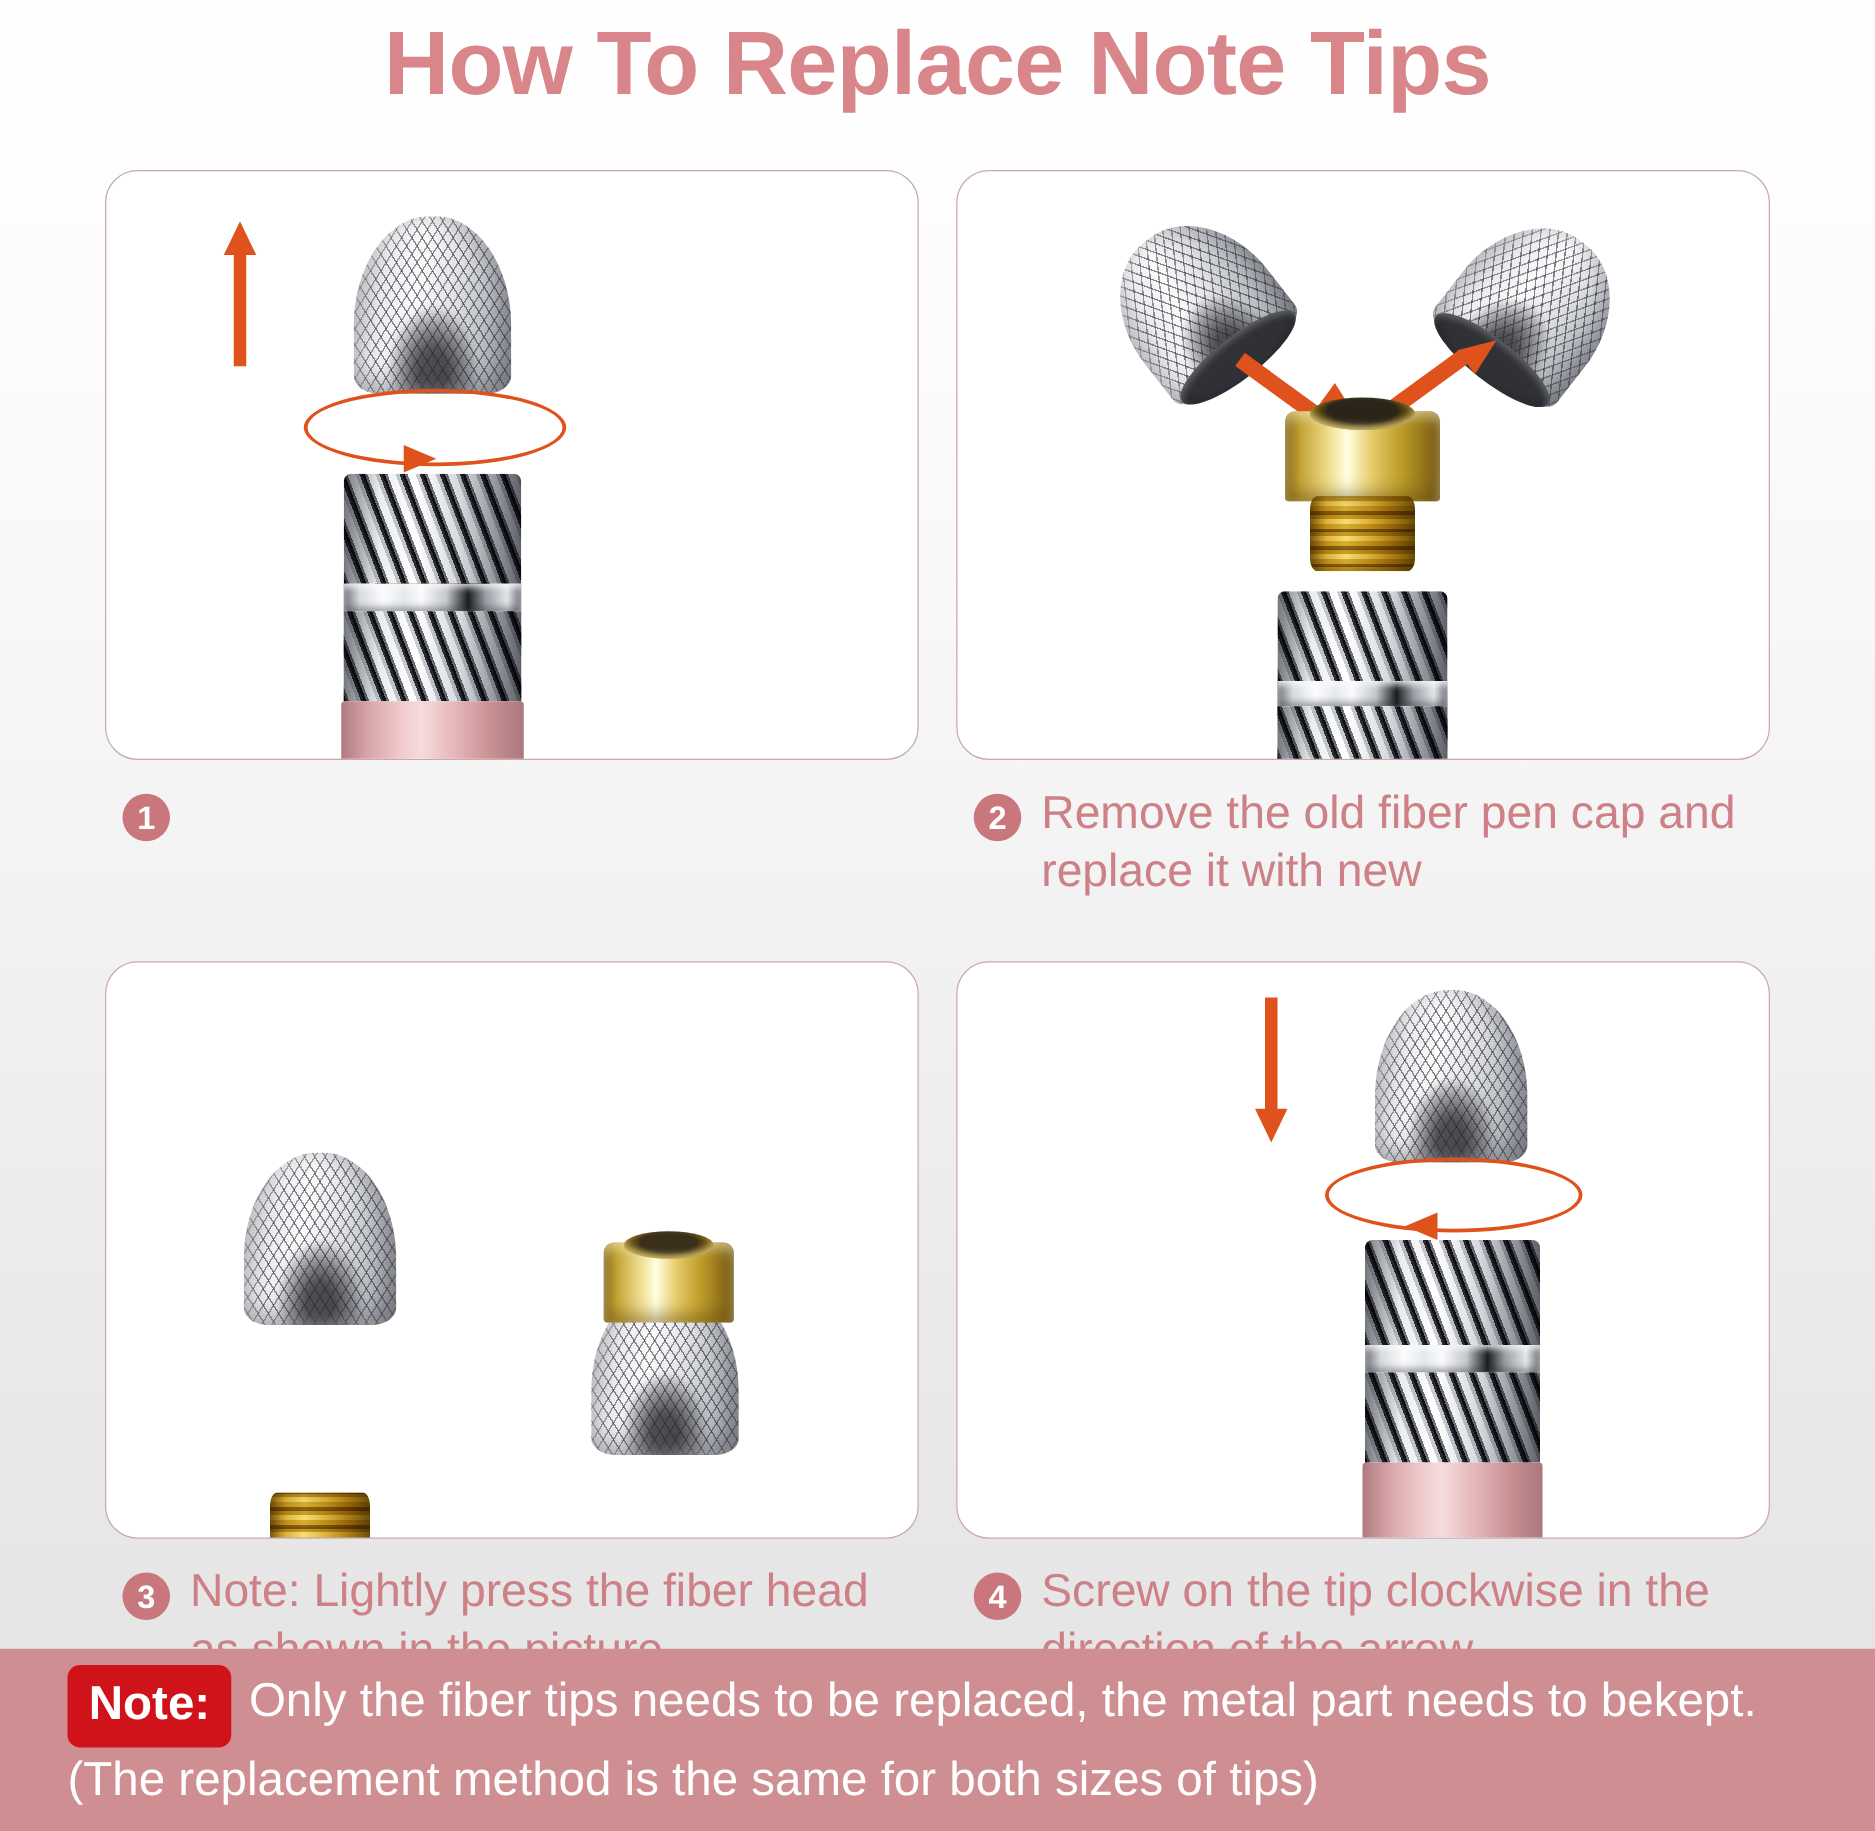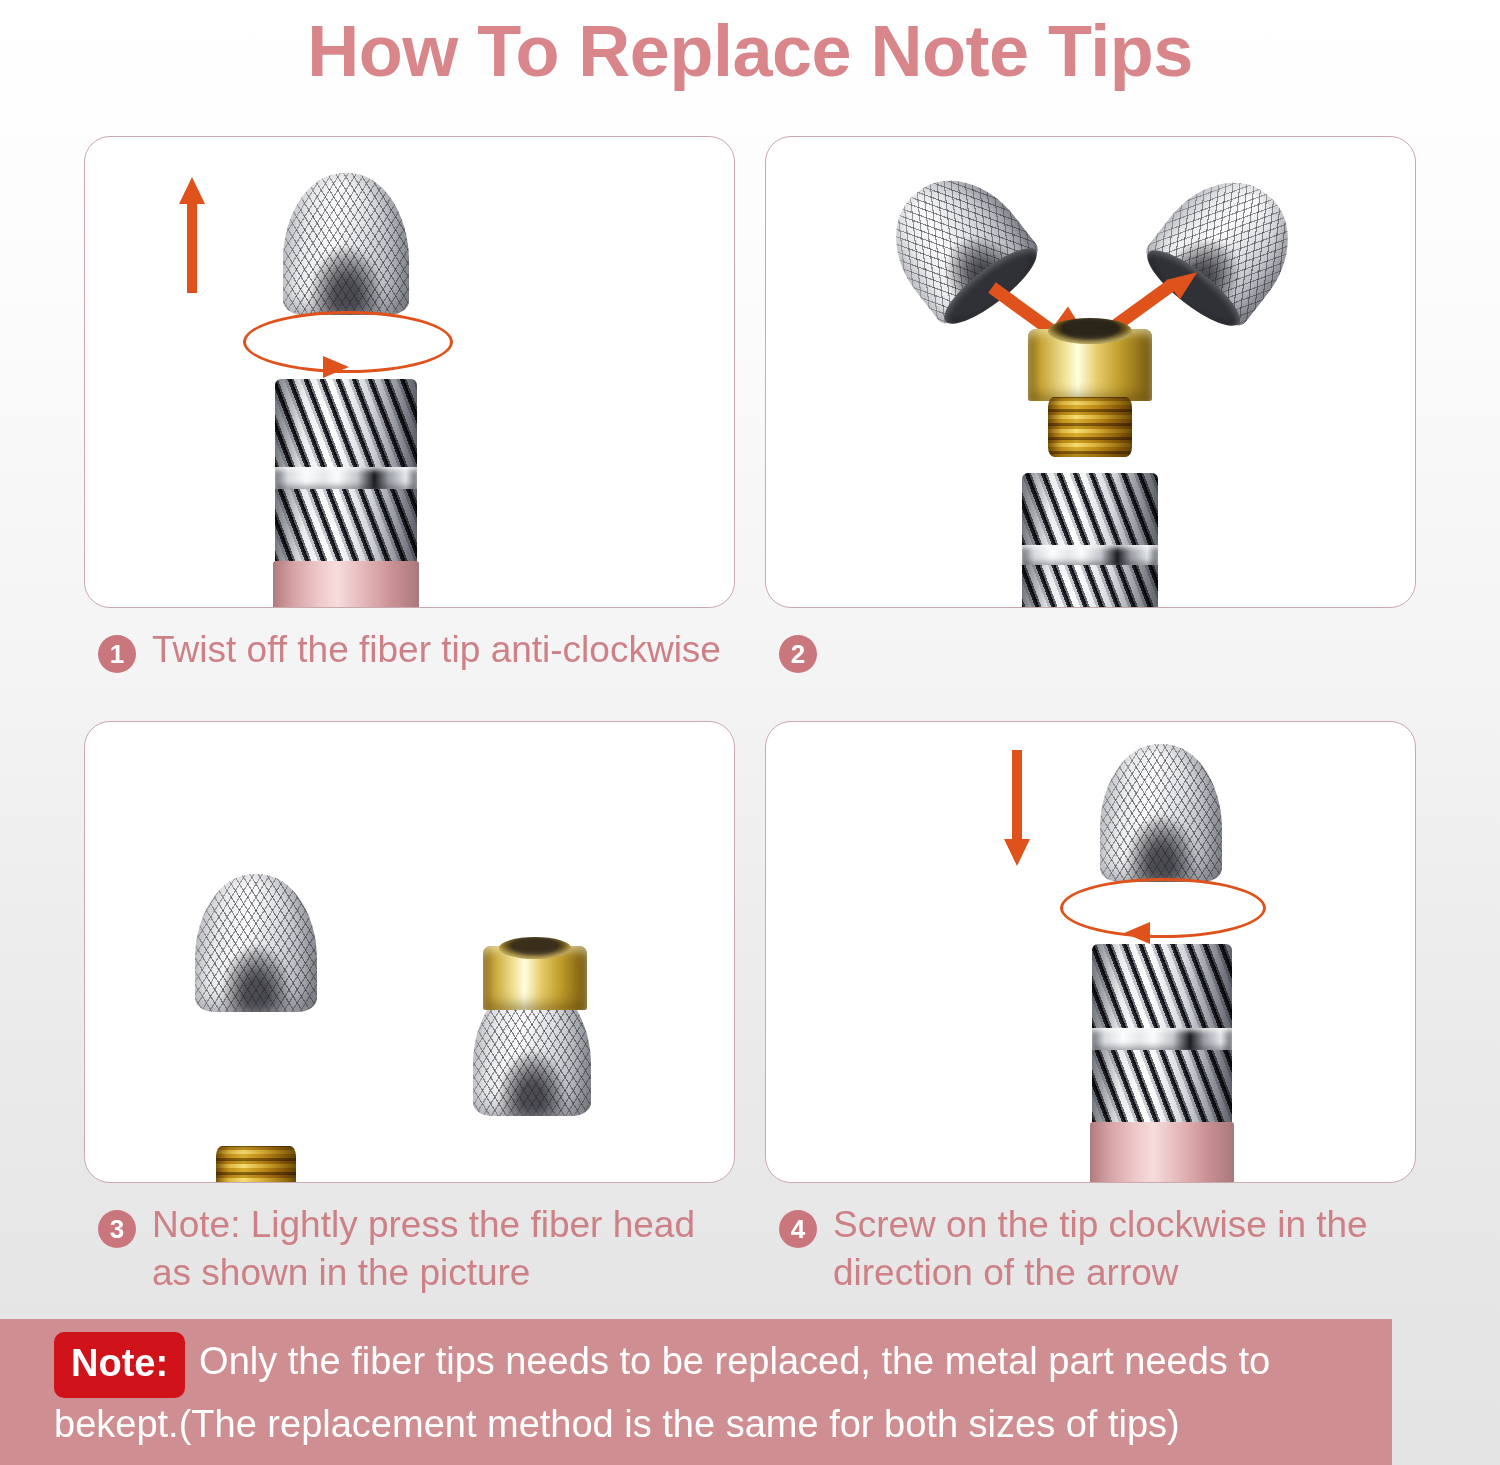--- a/index.html
+++ b/index.html
@@ -73,21 +73,21 @@
     line-height: 1;
   }
   .cap-text { flex: 1 1 auto; }
 
   .row2wrap { margin-top: 48px; }
 
   
   .notebar {
     position: absolute;
     left: 0; bottom: 0;
-    width: 1392px;
+    width: 1500px;
     height: 146px;
     background: #cf8e91;
     display: flex;
     align-items: center;
   }
   .note-inner {
     padding: 0 54px;
     color: #ffffff;
     font-size: 38px;
     line-height: 1.42;
@@ -205,21 +205,20 @@
              border-left:26px solid #e0521c;"></div>
 
       <div class="art barrel" style="left:190px; top:242px; width:142px; height:88px; border-radius:6px 6px 0 0;"></div>
       <div class="art barrel-band" style="left:190px; top:330px; width:142px; height:22px;"></div>
       <div class="art barrel" style="left:190px; top:352px; width:142px; height:72px;"></div>
       <div class="art rosebase" style="left:188px; top:424px; width:146px; height:48px;"></div>
     </div>
 
     <div class="caption">
       <span class="cap-num">1</span>
-      <span class="cap-text">Twist off the fiber tip anti-clockwise</span>
     </div>
   </div>
 
   <div class="cell">
     <div class="panel row1">
 
       <div class="art" style="left:128px; top:42px; width:124px; height:126px; transform:rotate(-38deg);">
         <div class="fibercap" style="width:100%; height:100%;"></div>
         <div style="position:absolute; left:4%; bottom:-10px; width:92%; height:34px;
                     border-radius:50%;
@@ -260,20 +259,21 @@
 
       <div class="art goldthread" style="left:282px; top:260px; width:84px; height:60px;"></div>
 
       <div class="art barrel" style="left:256px; top:336px; width:136px; height:72px; border-radius:6px 6px 0 0;"></div>
       <div class="art barrel-band" style="left:256px; top:408px; width:136px; height:20px;"></div>
       <div class="art barrel" style="left:256px; top:428px; width:136px; height:44px;"></div>
     </div>
 
     <div class="caption">
       <span class="cap-num">2</span>
+      <span class="cap-text">Remove the old fiber pen cap and replace it with new</span>
     </div>
   </div>
 
   <div class="cell row2wrap">
     <div class="panel row2">
 
       <div class="art fibercap" style="left:110px; top:152px; width:122px; height:138px;"></div>
       <div class="art goldthread" style="left:131px; top:286px; width:80px; height:50px;"></div>
 
       <div class="art fibercap" style="left:388px; top:72px; width:118px; height:134px;"></div>

